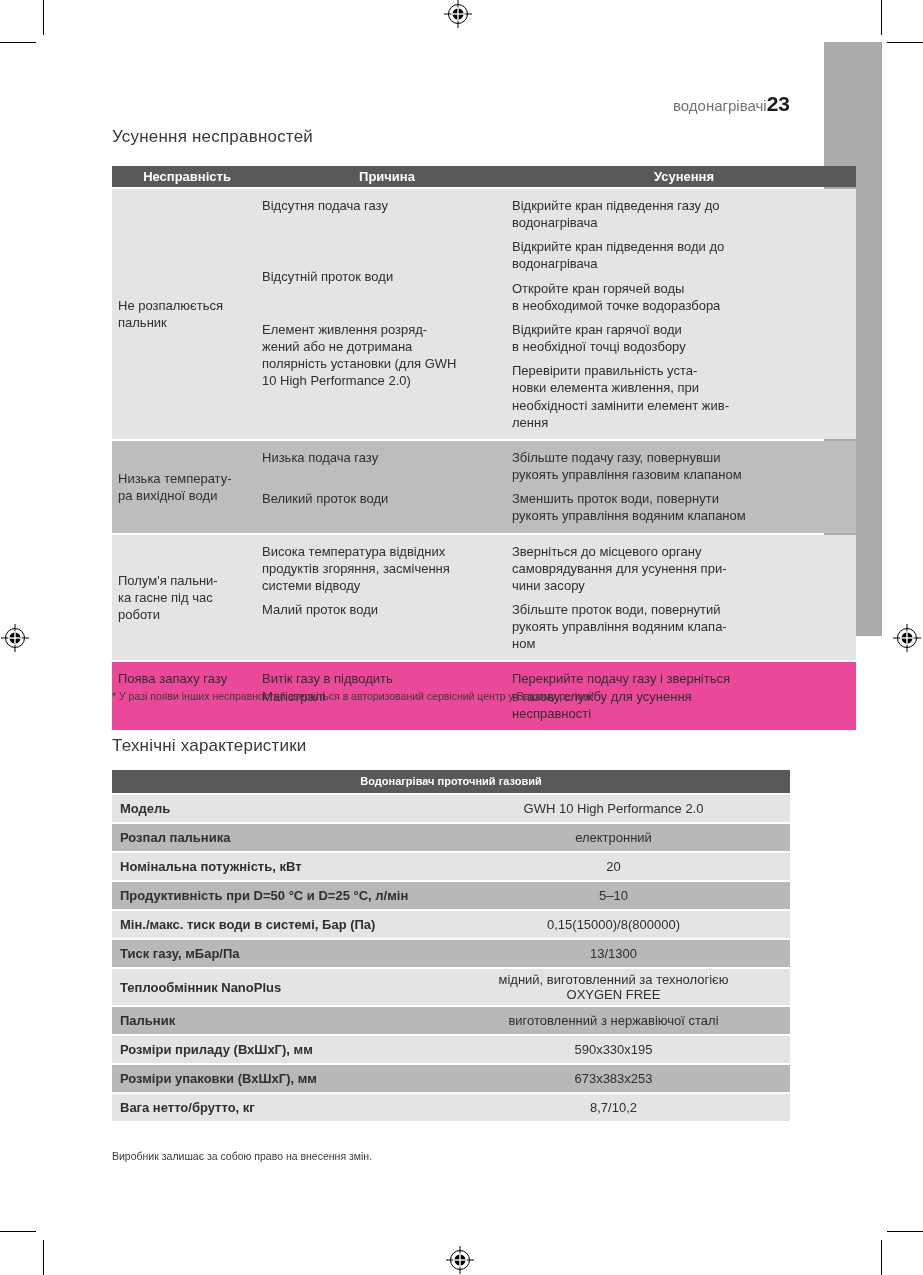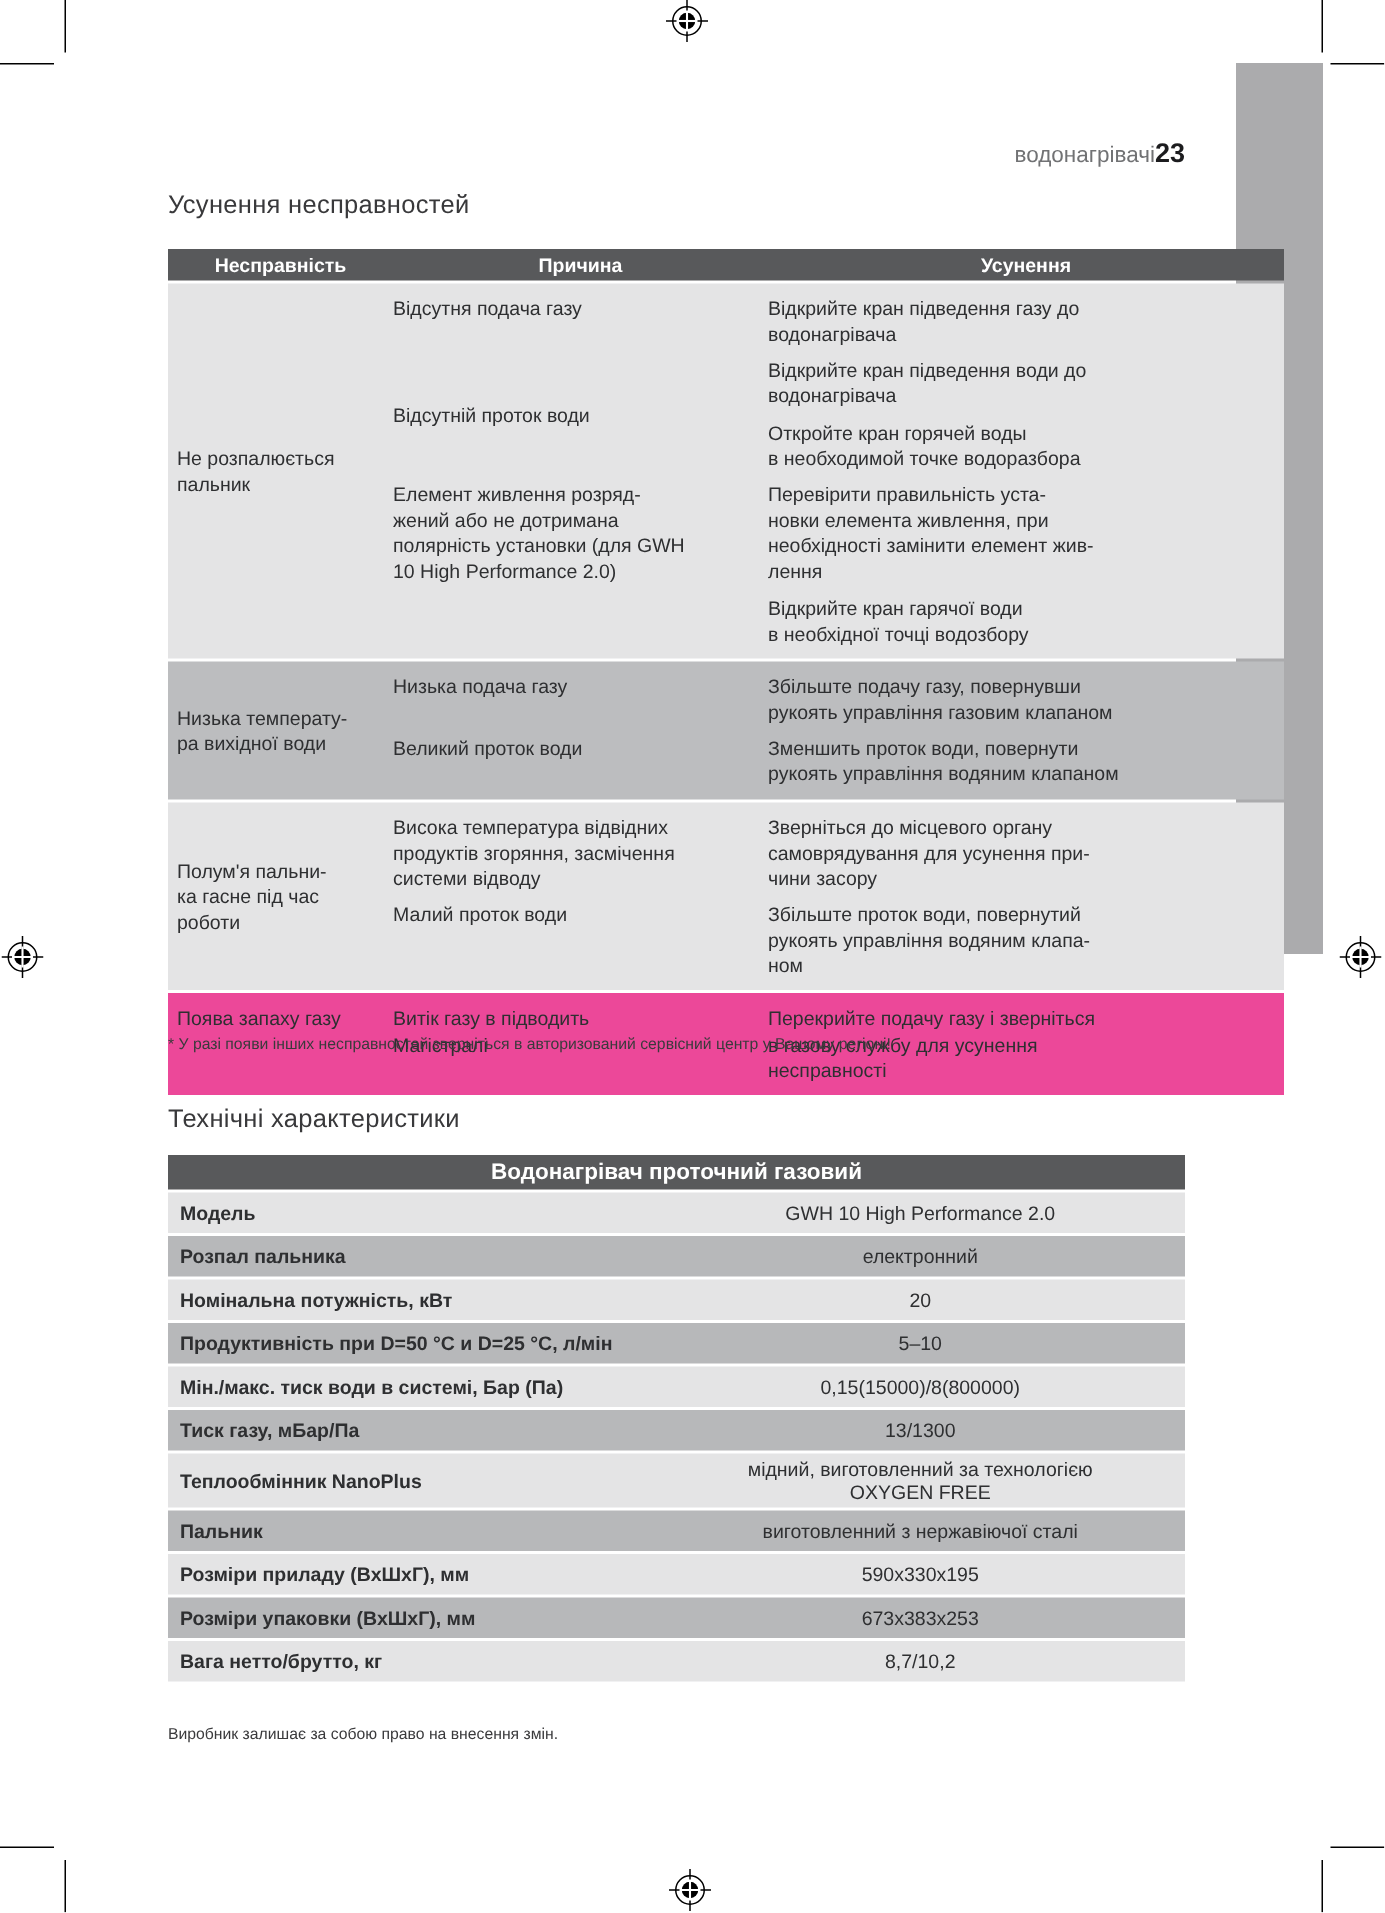--- a/index.html
+++ b/index.html
@@ -20,21 +20,21 @@
 
   
   .side-tab { position: absolute; left: 824px; top: 42px; width: 58px; height: 594px; background: #ababad; }
 
   
   .page-header {
     position: absolute; top: 92px; right: 133px;
     display: flex; align-items: baseline; gap: 0;
   }
   .section-label { font-size: 15px; color: #717274; }
-  .page-number { font-size: 18px; font-weight: bold; color: #1c1c1e; }
+  .page-number { font-size: 21px; font-weight: bold; color: #1c1c1e; }
 
   .h-title { position: absolute; left: 112px; font-size: 17px; font-weight: 400; color: #39393b; letter-spacing: .2px; text-align: center; }
   .h1 { top: 127px; }
   .h2 { top: 736px; }
 
   
   .t1 { position: absolute; left: 112px; top: 166px; width: 744px; font-size: 13px; line-height: 1.32; }
   .t1-head {
     display: grid; grid-template-columns: 150px 250px 1fr;
     background: #58595b; color: #fff; font-weight: bold;
@@ -52,21 +52,21 @@
   .cause { white-space: pre-line; padding-right: 8px; }
   .remedies { display: flex; flex-direction: column; gap: 7px; }
   .remedy { white-space: pre-line; }
 
   .footnote { position: absolute; left: 112px; top: 690px; font-size: 10.5px; color: #3a3a3c; }
 
   
   .t2 { position: absolute; left: 112px; top: 770px; width: 678px; font-size: 13px; }
   .t2-head {
     background: #58595b; color: #fff; font-weight: bold; text-align: center;
-    height: 23px; line-height: 23px; margin-bottom: 2px; font-size: 15px;
+    height: 23px; line-height: 23px; margin-bottom: 2px; font-size: 11px;
   }
   .t2-row { display: grid; grid-template-columns: 1fr 345px; margin-bottom: 2px; min-height: 27px; align-items: center; padding: 3px 0; }
   .t2-row.light { background: #e4e4e5; }
   .t2-row.mid   { background: #b7b8ba; }
   .t2-label { padding-left: 8px; font-weight: bold; }
   .t2-value { text-align: center; white-space: pre-line; padding-right: 8px; }
 
   .bottom-note { position: absolute; left: 112px; top: 1150px; font-size: 10.5px; color: #3a3a3c; }
 </style>
 </head>
@@ -151,26 +151,26 @@
             <div class="remedy">Откройте кран горячей воды
 в необходимой точке водоразбора</div>
           </div>
         </div>
         <div class="pair">
           <div class="cause">Елемент живлення розряд-
 жений або не дотримана
 полярність установки (для GWH
 10 High Performance 2.0)</div>
           <div class="remedies">
+            <div class="remedy">Відкрийте кран гарячої води
+в необхідної точці водозбору</div>
             <div class="remedy">Перевірити правильність уста-
 новки елемента живлення, при
 необхідності замінити елемент жив-
 лення</div>
-            <div class="remedy">Відкрийте кран гарячої води
-в необхідної точці водозбору</div>
           </div>
         </div>
       </div>
     </div>
 
     <div class="t1-block mid">
       <div class="fault">Низька температу-
 ра вихідної води</div>
       <div class="pairs">
         <div class="pair">

